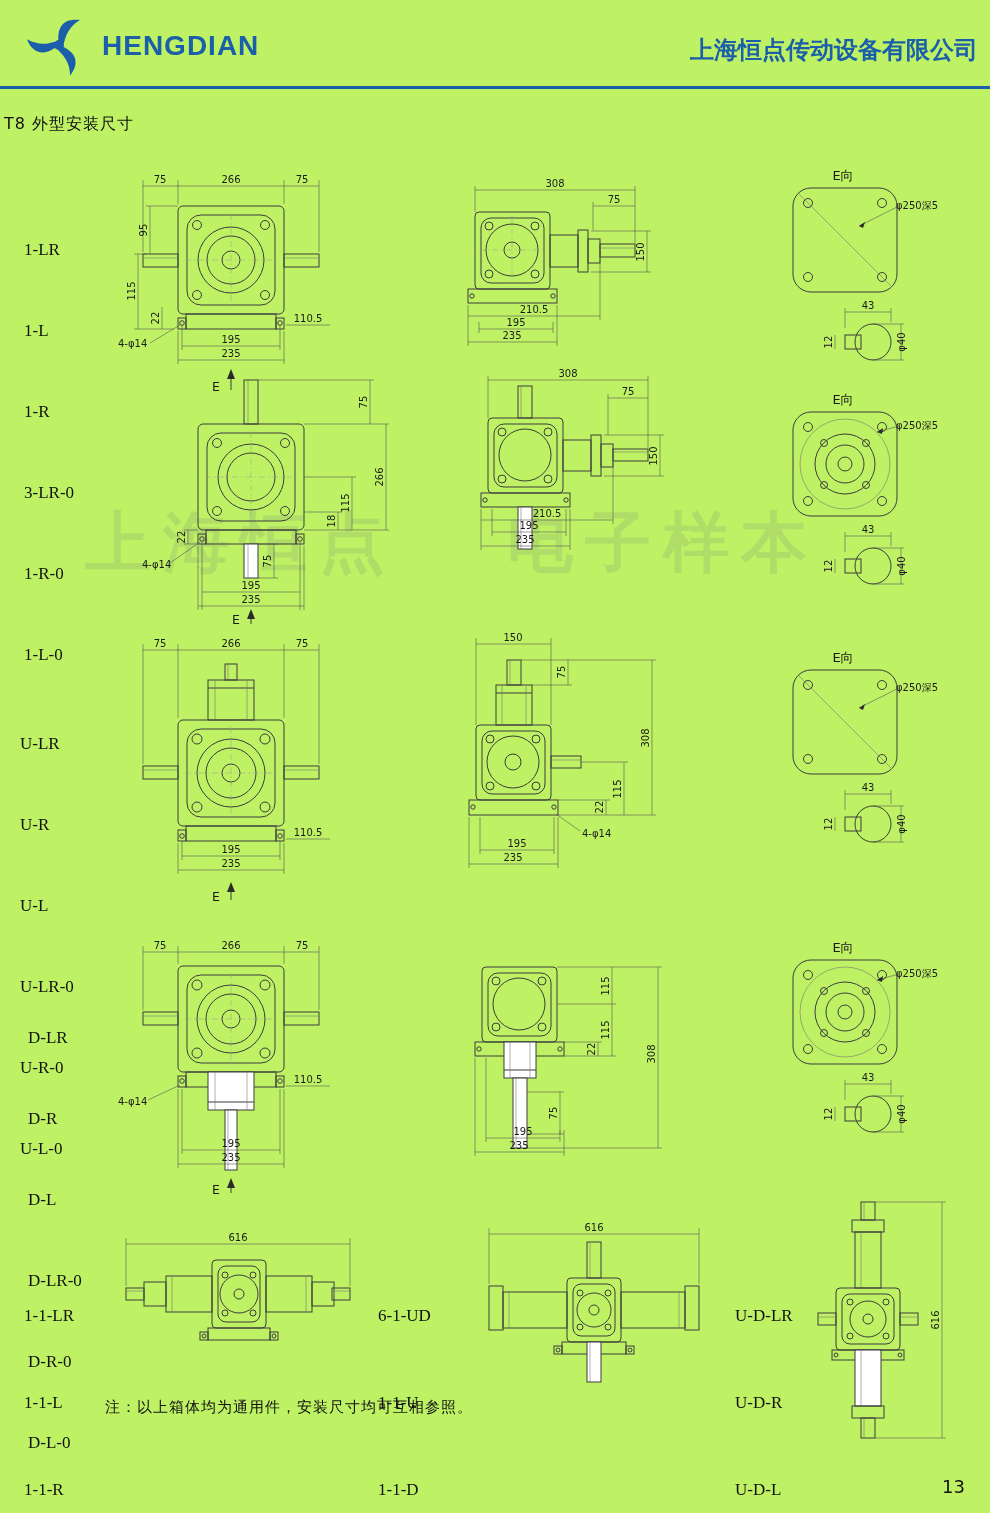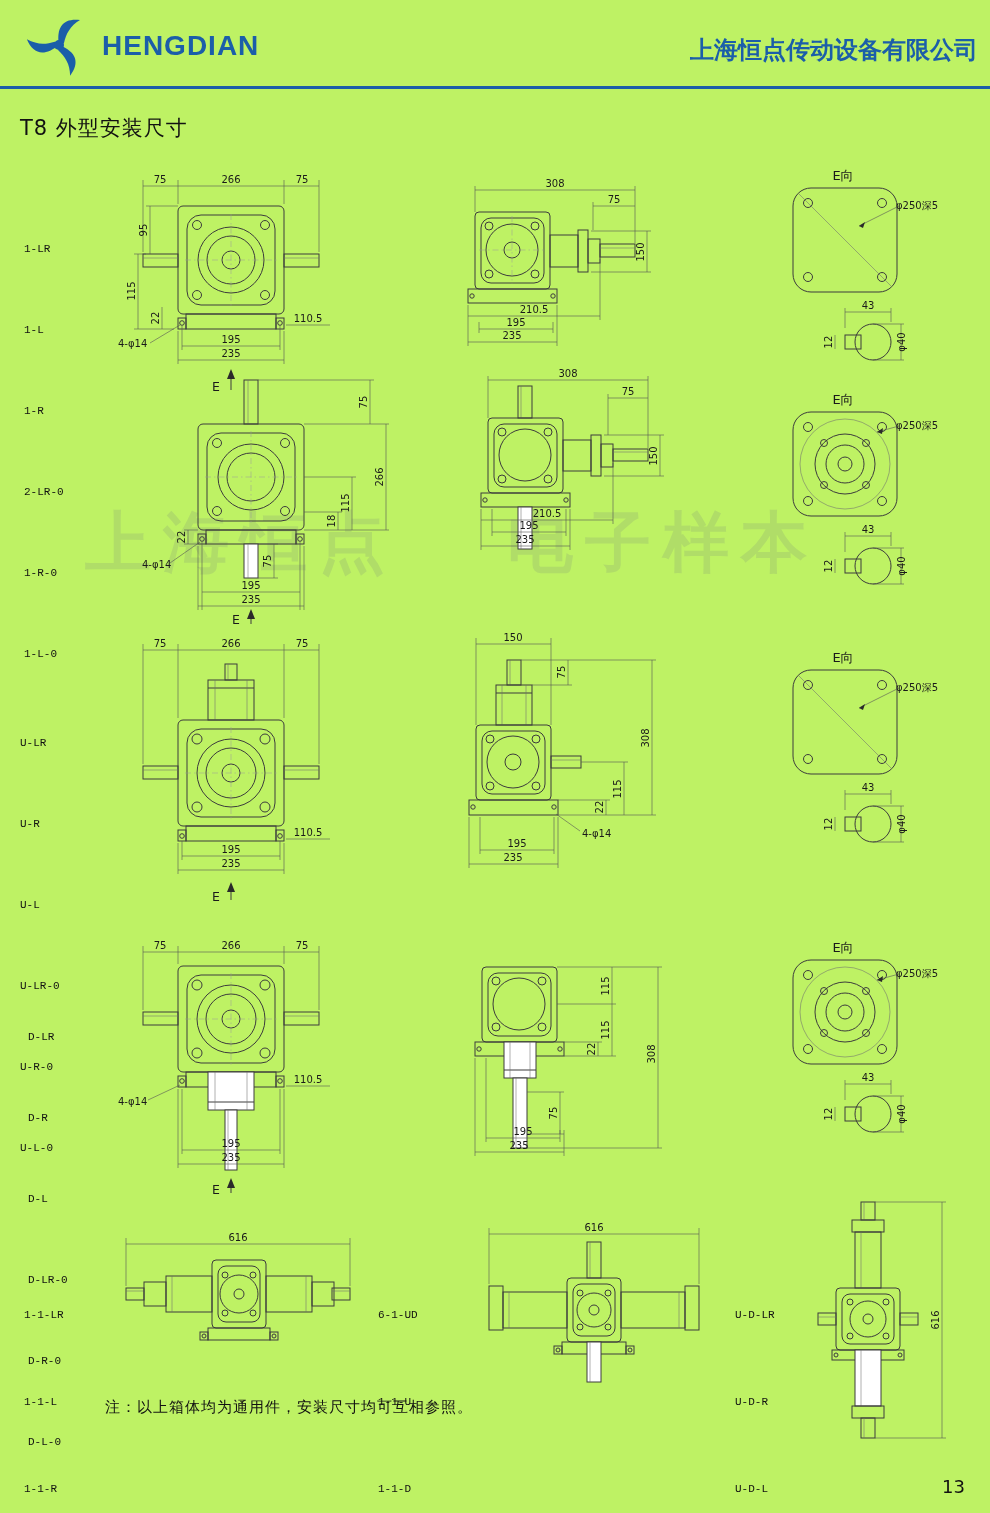--- a/index.html
+++ b/index.html
@@ -5,23 +5,23 @@
   * {margin:0;padding:0;box-sizing:border-box}
   html,body {background:#fff}
   .page {position:relative;width:990px;height:1513px;background:#bef264;overflow:hidden;
          font-family:"DejaVu Sans",sans-serif;color:#1a1a1a}
   .svgblk {position:absolute}
   .hdr-brand {position:absolute;left:102px;top:30px;font-family:"Liberation Sans",sans-serif;
               font-weight:bold;font-size:28px;color:#1b5ea9;letter-spacing:1px}
   .hdr-company {position:absolute;right:12px;top:34px;font-family:Liberation Mono, monospace;
                 font-weight:bold;font-size:24px;color:#1b5ea9}
   .hdr-rule {position:absolute;left:0;top:86px;width:990px;height:3px;background:#1b5ea9}
-  .page-title {position:absolute;left:20px;top:114px;font-size:21px;letter-spacing:1px;color:#111}
-  .labels {position:absolute;font-family:Liberation Mono, monospace;
-           font-size:11px;line-height:27px;color:#111;white-space:pre}
+  .page-title {position:absolute;left:4px;top:114px;font-size:16px;letter-spacing:1px;color:#111}
+  .labels {position:absolute;font-family:Liberation Serif, serif;
+           font-size:17px;line-height:27px;color:#111;white-space:pre}
   .labels.r5 {line-height:29px}
   .note {position:absolute;left:105px;top:1398px;font-size:15px;letter-spacing:1px;color:#111}
   .pagenum {position:absolute;right:25px;top:1476px;font-size:18px;color:#111}
   .watermark {position:absolute;left:85px;top:498px;width:880px;white-space:nowrap;
               font-size:66px;font-weight:bold;letter-spacing:12px;color:#6b7280;opacity:.16;
               pointer-events:none}
   .watermark .wr {margin-left:110px}
   svg text {font-family:"DejaVu Sans",sans-serif;font-size:10px;fill:#1a1a1a;text-anchor:middle}
   svg text.ts {text-anchor:start}
   svg text.big {font-size:13px}
@@ -50,21 +50,21 @@
   <div class="hdr-company">上海恒点传动设备有限公司</div>
   <div class="hdr-rule"></div>
   <div class="page-title">T8 外型安装尺寸</div>
 
   <div class="watermark"><span>上海恒点</span><span class="wr">电子样本</span></div>
 
   <div class="labels" style="left:24px;top:182px">
     <div>1-LR</div>
     <div>1-L</div>
     <div>1-R</div>
-    <div>2-LR-0</div>
+    <div>3-LR-0</div>
     <div>1-R-0</div>
     <div>1-L-0</div>
   </div>
 
   <svg class="svgblk" style="left:116px;top:166px" width="250" height="228" viewBox="0 0 250 228">
     <g>
       <rect class="ln" x="62" y="40" width="106" height="108" rx="5"></rect>
       <rect class="ln" x="71" y="49" width="88" height="90" rx="14"></rect>
       <circle class="ln" cx="115" cy="94" r="33"></circle>
         <circle class="ln" cx="115" cy="94" r="24"></circle>

